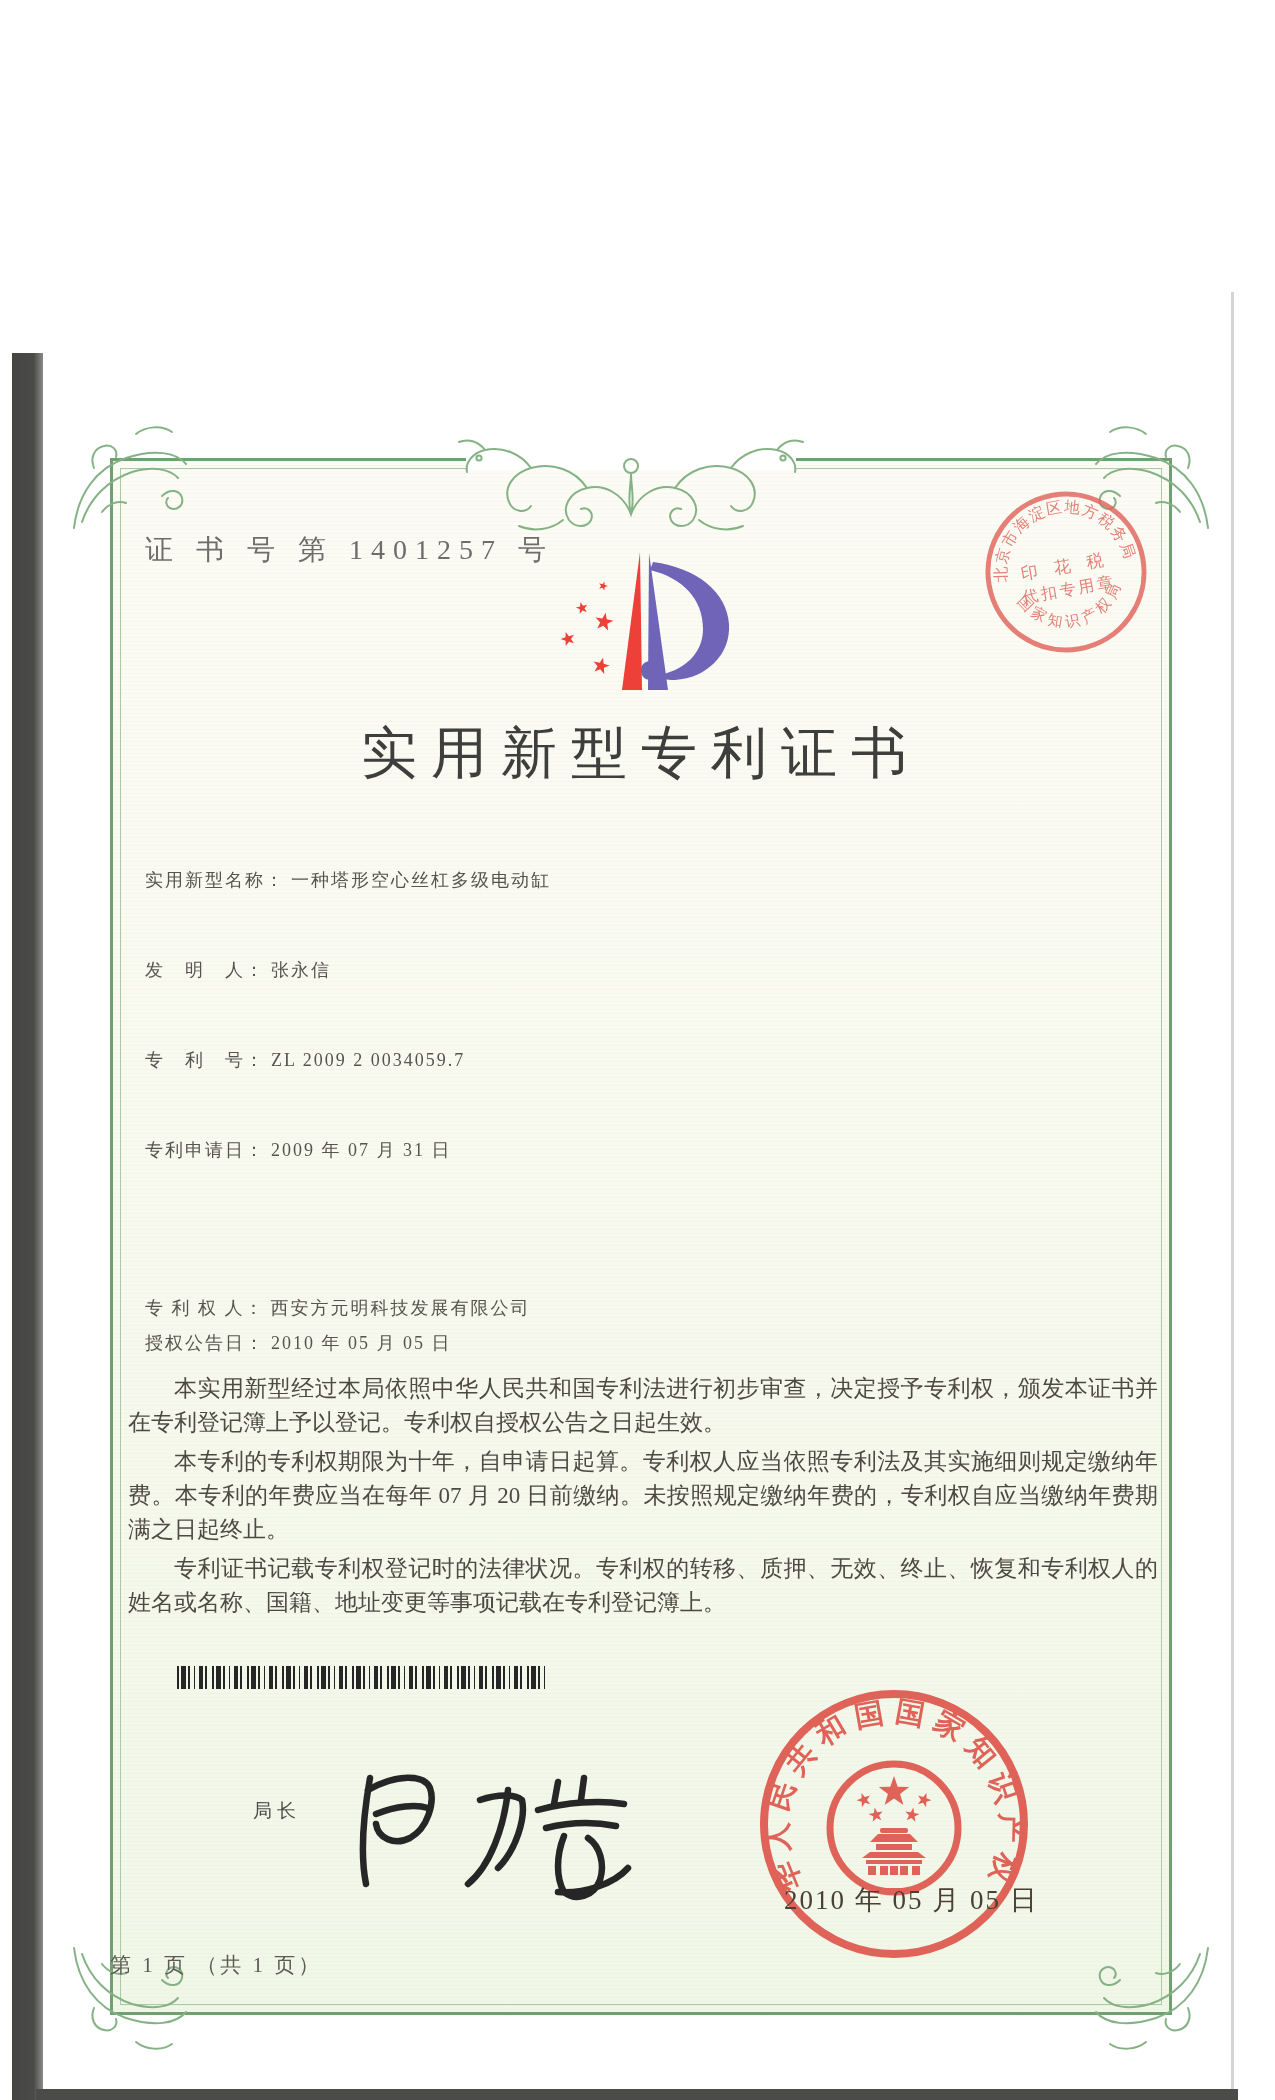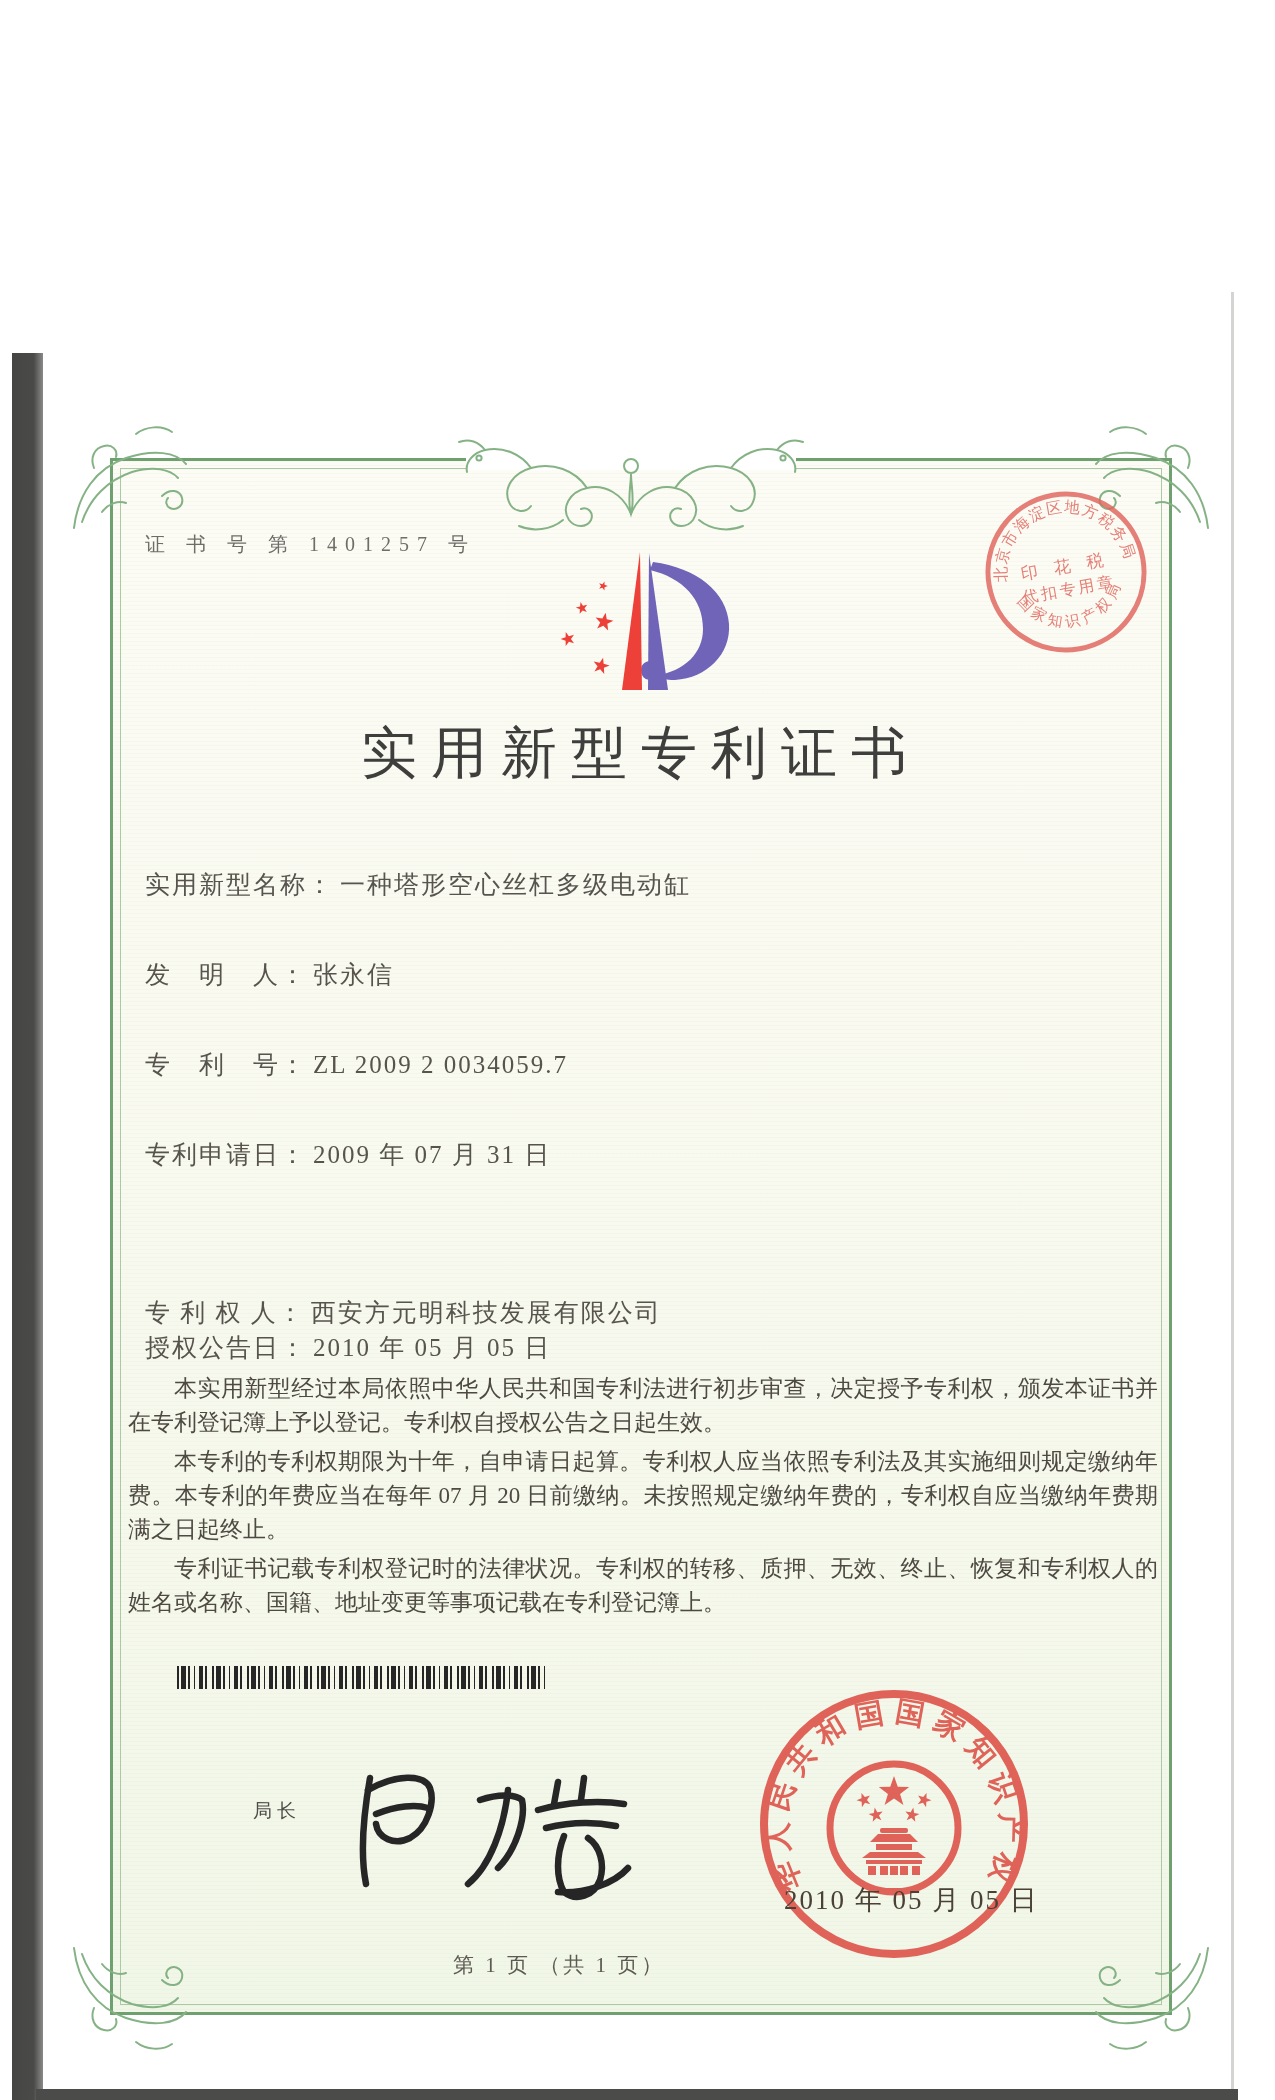--- a/index.html
+++ b/index.html
@@ -12,39 +12,39 @@
   #bottom-strip{left:36px;top:2089px;width:1202px;height:11px;background:#4b4b49;}
   #right-edge{left:1231px;top:292px;width:3px;height:1797px;background:#d4d4d2;}
   
   #paper-tint{left:112px;top:460px;width:1059px;height:1554px;
       background:
         repeating-linear-gradient(0deg, rgba(168,204,162,0.07) 0 1px, rgba(255,255,255,0) 1px 4px),
         linear-gradient(180deg, rgba(252,251,244,0.9) 0%, rgba(247,248,236,0.9) 55%, rgba(240,246,230,0.95) 100%);}
   #frame-outer{left:110px;top:458px;width:1062px;height:1557px;border:3px solid #6fa070;box-sizing:border-box;}
   #frame-inner{left:120px;top:468px;width:1042px;height:1537px;border:1px solid #aac9a4;box-sizing:border-box;}
   
-  #cert-no{left:145px;top:531px;font-size:20px;letter-spacing:8px;color:#6e6e68;}
+  #cert-no{left:145px;top:531px;font-size:28px;letter-spacing:8px;color:#6e6e68;}
   #title{left:110px;top:716px;width:1062px;text-align:center;font-size:56px;font-weight:400;
          letter-spacing:14px;color:#3e3e3c;}
-  .field{left:145px;font-size:25px;color:#57544d;letter-spacing:2px;white-space:nowrap;}
+  .field{left:145px;font-size:18px;color:#57544d;letter-spacing:2px;white-space:nowrap;}
   .field .lbl{margin-right:6px;}
   #body-text{left:128px;top:1372px;width:1030px;font-size:23px;line-height:34px;
              color:#4e4a42;text-align:justify;}
   #body-text p{margin:0 0 5px 0;text-indent:2em;}
   #barcode{left:177px;top:1666px;width:372px;height:23px;
       background:repeating-linear-gradient(90deg,
         #262626 0 2px, rgba(0,0,0,0) 2px 4px,
         #262626 4px 9px, rgba(0,0,0,0) 9px 11px,
         #262626 11px 13px, rgba(0,0,0,0) 13px 17px,
         #262626 17px 18px, rgba(0,0,0,0) 18px 22px,
         #262626 22px 26px, rgba(0,0,0,0) 26px 28px,
         #262626 28px 30px, rgba(0,0,0,0) 30px 35px);}
   #director{left:253px;top:1798px;font-size:19px;letter-spacing:5px;color:#4c4c48;}
-  #footer{left:110px;top:1951px;width:874px;text-align:center;font-size:21px;
-          letter-spacing:3px;color:#5d5a54;padding-left:12px;}
+  #footer{left:110px;top:1951px;width:874px;text-align:left;font-size:21px;
+          letter-spacing:3px;color:#5d5a54;}
   #seal-date{left:784px;top:1882px;font-size:27px;letter-spacing:2px;color:#4a4036;z-index:6;}
   .vh{position:absolute;width:1px;height:1px;overflow:hidden;opacity:0;}
   svg{display:block;}
   .green-orn{stroke:#85b285;fill:none;stroke-width:2;stroke-linecap:round;}
 </style>
 </head>
 <body>
 
 <div id="stage">
 

